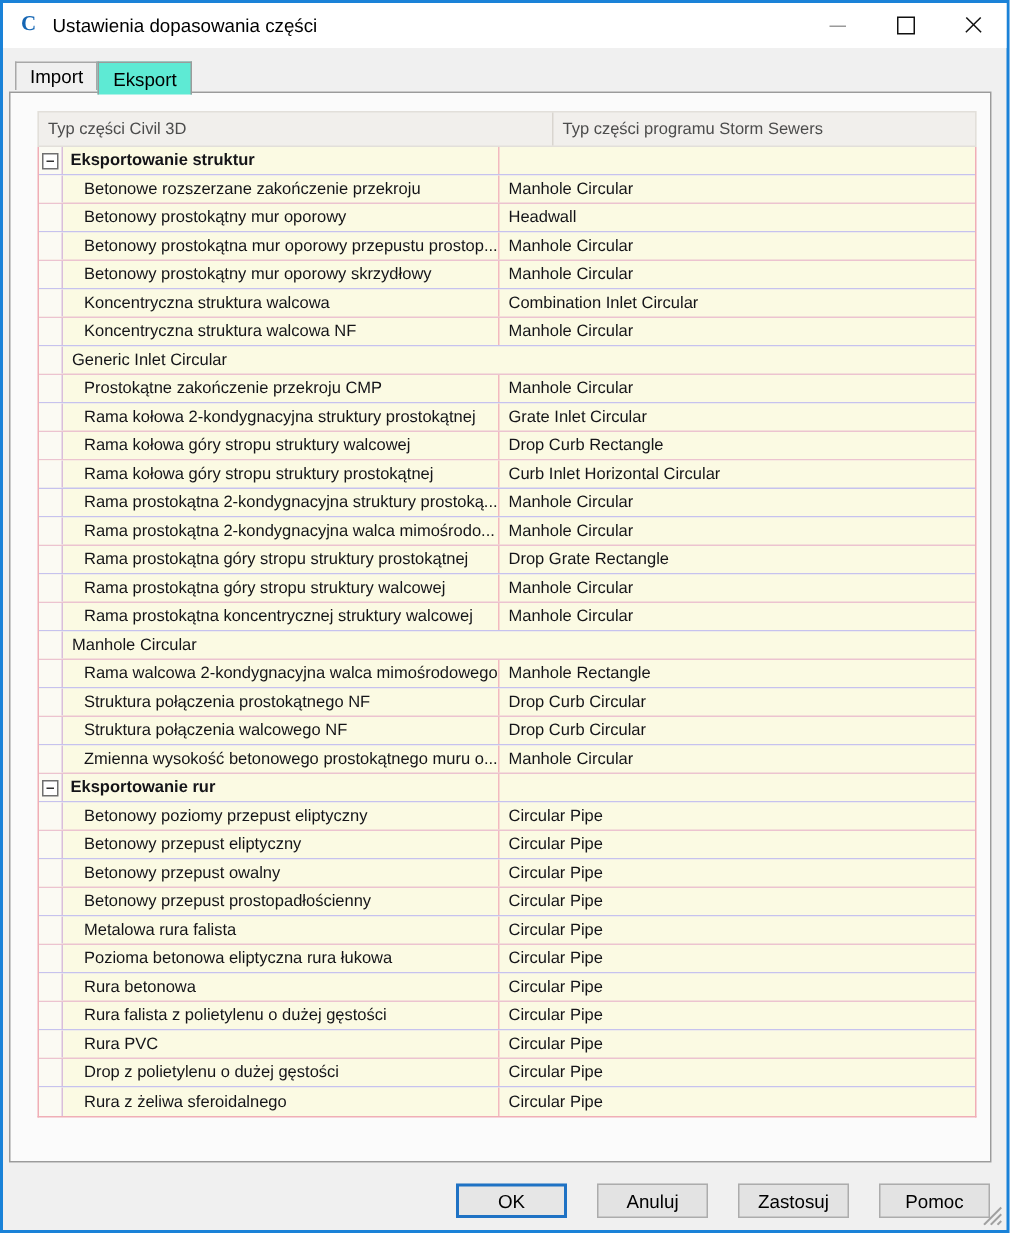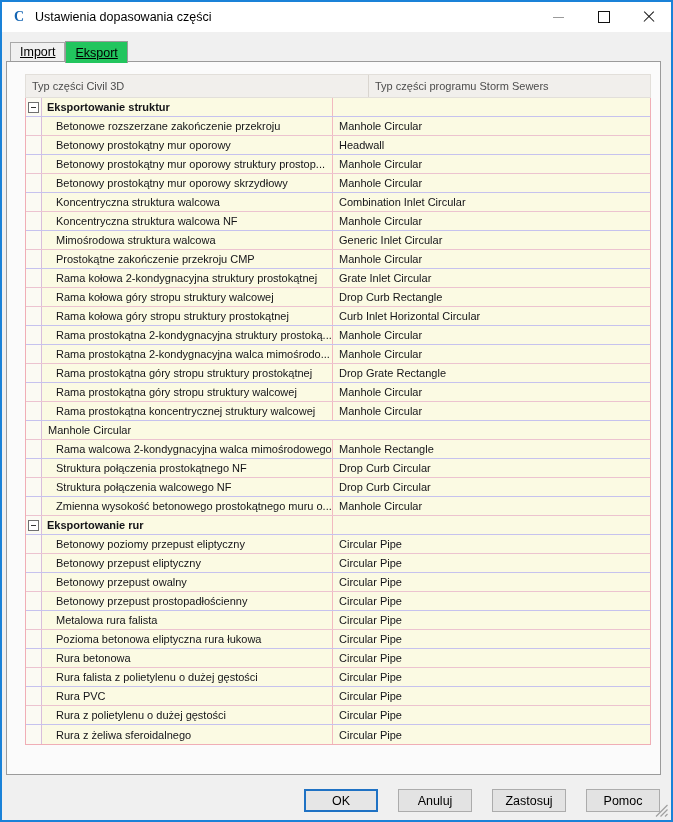--- a/index.html
+++ b/index.html
@@ -28,29 +28,29 @@
   .win-btn{width:45px;height:100%;display:flex;align-items:center;justify-content:center;}
   .min-glyph{width:11px;height:1px;background:#9a9a9a;}
   .max-glyph{width:10px;height:10px;border:1px solid #111;background:transparent;}
   .close-glyph{position:relative;width:12px;height:12px;}
   .close-glyph::before,.close-glyph::after{
     content:"";position:absolute;left:-1px;top:5px;width:14px;height:1.4px;background:#111;
   }
   .close-glyph::before{transform:rotate(45deg);}
   .close-glyph::after{transform:rotate(-45deg);}
   
-  .tabstrip{position:absolute;left:8px;top:39px;display:flex;align-items:flex-end;z-index:3;text-decoration:underline;}
+  .tabstrip{position:absolute;left:8px;top:39px;display:flex;z-index:3;}
   .tab{
     box-sizing:border-box;height:20px;padding:0 9px;display:flex;align-items:center;
     font-size:12.5px;color:#000;background:#f0f0f0;border:1px solid #a8a8a8;
     position:relative;
   }
   .tab.inactive{height:19px;border-bottom:none;background:#f0f0f0;}
   .tab.active{
-    height:22px;background:#22c55e;border-bottom:none;z-index:4;margin-bottom:-2px;
+    height:22px;background:#5eead4;border-bottom:none;z-index:4;margin-bottom:-2px;
     border-color:#9b9b9b;
   }
   
   .tabpage{
     position:absolute;left:4px;top:59px;width:655px;height:714px;
     box-sizing:border-box;border:1px solid #9b9b9b;background:#fbfbfb;
   }
   
   .mapping-table{
     position:absolute;left:18px;top:12px;width:626px;
@@ -152,41 +152,40 @@
             <div class="cell-1">Betonowe rozszerzane zakończenie przekroju</div>
             <div class="cell-2">Manhole Circular</div>
           </div>
           <div class="row hb-p">
             <div class="cell-exp"></div>
             <div class="cell-1">Betonowy prostokątny mur oporowy</div>
             <div class="cell-2">Headwall</div>
           </div>
           <div class="row hb-r">
             <div class="cell-exp"></div>
-            <div class="cell-1">Betonowy prostokątny mur oporowy struktury prostop...</div>
+            <div class="cell-1">Betonowy prostokątna mur oporowy przepustu prostop...</div>
             <div class="cell-2">Manhole Circular</div>
           </div>
           <div class="row hb-p">
             <div class="cell-exp"></div>
             <div class="cell-1">Betonowy prostokątny mur oporowy skrzydłowy</div>
             <div class="cell-2">Manhole Circular</div>
           </div>
           <div class="row hb-r">
             <div class="cell-exp"></div>
             <div class="cell-1">Koncentryczna struktura walcowa</div>
             <div class="cell-2">Combination Inlet Circular</div>
           </div>
           <div class="row hb-p">
             <div class="cell-exp"></div>
             <div class="cell-1">Koncentryczna struktura walcowa NF</div>
             <div class="cell-2">Manhole Circular</div>
           </div>
           <div class="row hb-r">
             <div class="cell-exp"></div>
-            <div class="cell-1">Mimośrodowa struktura walcowa</div>
             <div class="cell-2">Generic Inlet Circular</div>
           </div>
           <div class="row hb-p">
             <div class="cell-exp"></div>
             <div class="cell-1">Prostokątne zakończenie przekroju CMP</div>
             <div class="cell-2">Manhole Circular</div>
           </div>
           <div class="row hb-r">
             <div class="cell-exp"></div>
             <div class="cell-1">Rama kołowa 2-kondygnacyjna struktury prostokątnej</div>
@@ -298,21 +297,21 @@
             <div class="cell-1">Rura falista z polietylenu o dużej gęstości</div>
             <div class="cell-2">Circular Pipe</div>
           </div>
           <div class="row hb-r">
             <div class="cell-exp"></div>
             <div class="cell-1">Rura PVC</div>
             <div class="cell-2">Circular Pipe</div>
           </div>
           <div class="row hb-p">
             <div class="cell-exp"></div>
-            <div class="cell-1">Rura z polietylenu o dużej gęstości</div>
+            <div class="cell-1">Drop z polietylenu o dużej gęstości</div>
             <div class="cell-2">Circular Pipe</div>
           </div>
           <div class="row hb-r">
             <div class="cell-exp"></div>
             <div class="cell-1">Rura z żeliwa sferoidalnego</div>
             <div class="cell-2">Circular Pipe</div>
           </div>
         </div>
     </div>
   </div>

